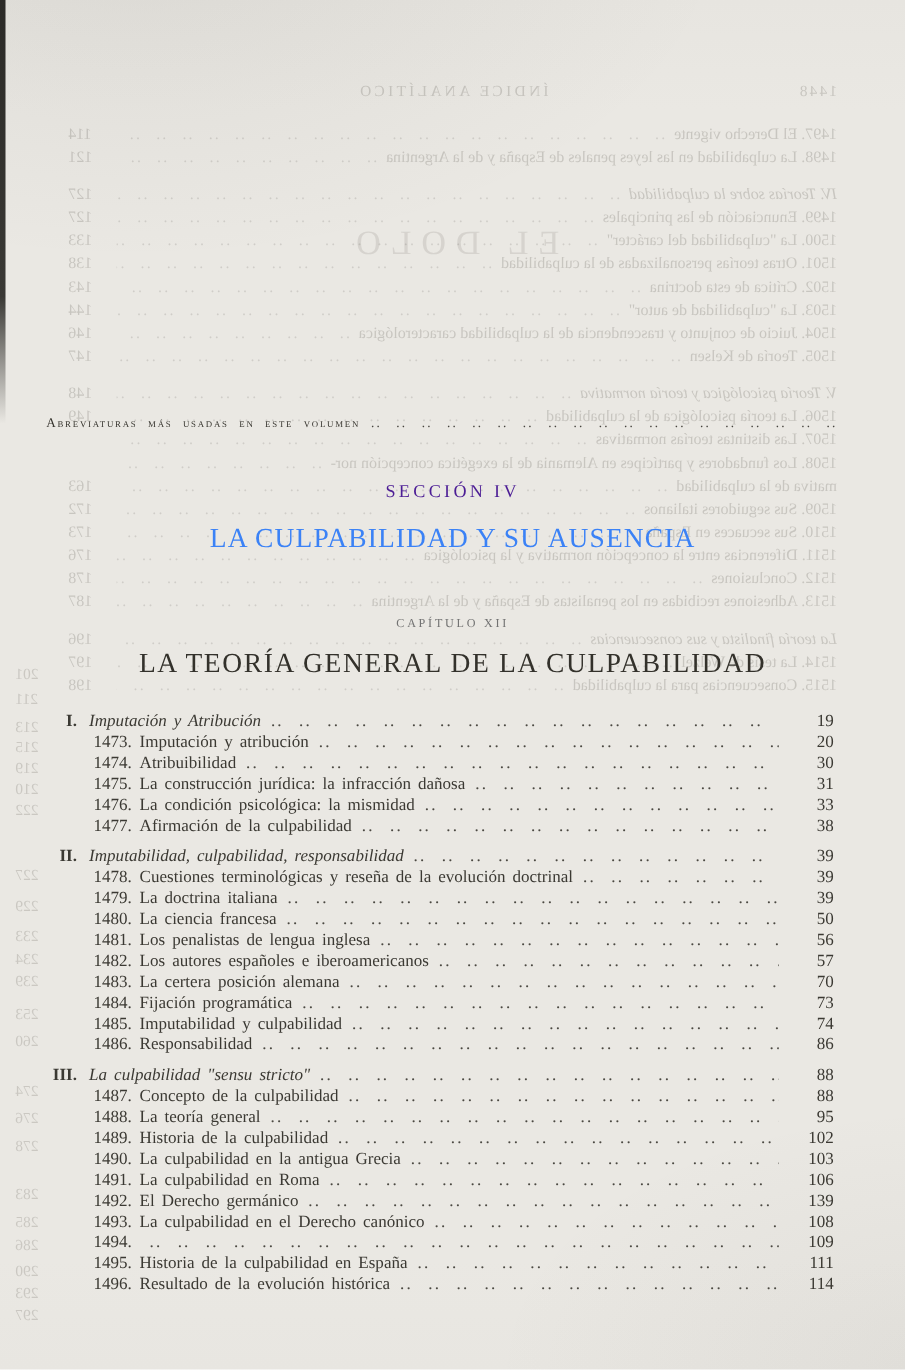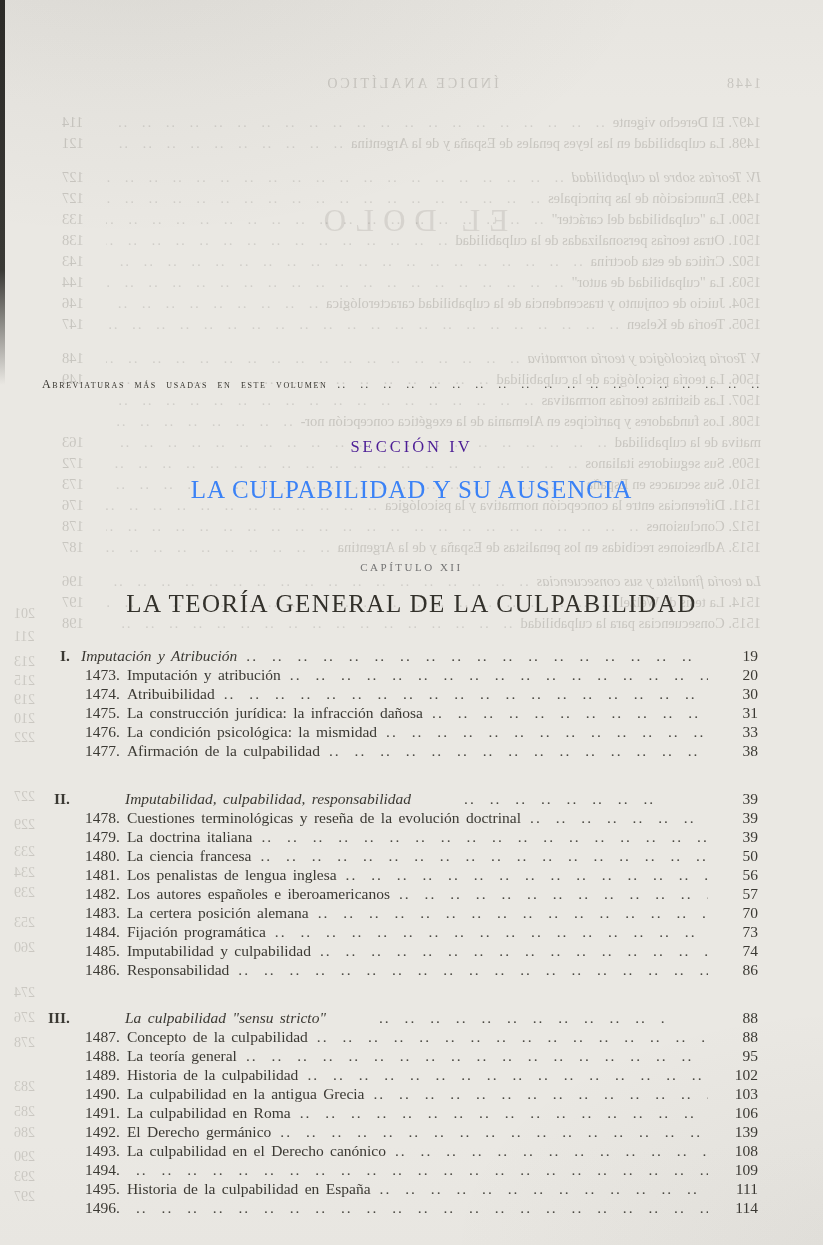--- a/index.html
+++ b/index.html
@@ -45,21 +45,21 @@
     letter-spacing:2px;word-spacing:8px;color:#46443e;}
 
   .center-block{position:absolute;left:0;width:100%;text-align:center;}
   .kicker-section{top:437px;font-size:16.5px;letter-spacing:3px;color:#4c1d95;}
   .title-main{top:476px;font-size:25px;letter-spacing:1px;color:#3b82f6;}
   .kicker-chapter{top:561px;font-size:11px;letter-spacing:2.5px;color:#737373;}
   .title-chapter{top:590px;font-size:25px;letter-spacing:1.5px;color:#33312b;}
 
   .toc{position:absolute;top:646px;left:46px;width:712px;font-size:15.5px;color:#3b3933;}
   .toc-row{display:flex;line-height:19px;align-items:baseline;white-space:nowrap;overflow:hidden;}
-  .toc-row.section-start{margin-top:29px;gap:44px;}
+  .toc-row.section-start{margin-top:9px;}
   .roman{width:24px;text-align:right;margin-right:11px;font-weight:bold;flex:none;}
   .sec-title{font-style:italic;word-spacing:2.5px;flex:none;}
   .item-indent{width:39px;flex:none;}
   .item-num{margin-right:7px;flex:none;}
   .item-text{word-spacing:2.5px;flex:none;}
   .leader{flex:1;overflow:hidden;white-space:nowrap;margin:0 10px 0 9px;
     letter-spacing:2px;word-spacing:8px;color:#4a4841;}
   .pagenum{width:40px;text-align:right;flex:none;}
 </style>
 </head>
@@ -403,16 +403,17 @@
     <div class="toc-row">
       <span class="item-indent"></span>
       <span class="item-num">1495.</span>
       <span class="item-text">Historia de la culpabilidad en España</span>
       <span class="leader">.. .. .. .. .. .. .. .. .. .. .. .. .. .. .. .. .. .. .. .. .. .. .. .. .. .. .. .. .. .. .. .. .. .. .. .. .. .. .. ..</span>
       <span class="pagenum">111</span>
     </div>
     <div class="toc-row">
       <span class="item-indent"></span>
       <span class="item-num">1496.</span>
+      <span class="item-text">Resultado de la evolución histórica</span>
       <span class="leader">.. .. .. .. .. .. .. .. .. .. .. .. .. .. .. .. .. .. .. .. .. .. .. .. .. .. .. .. .. .. .. .. .. .. .. .. .. .. .. ..</span>
       <span class="pagenum">114</span>
     </div>
   </div>
 
 </body></html>

